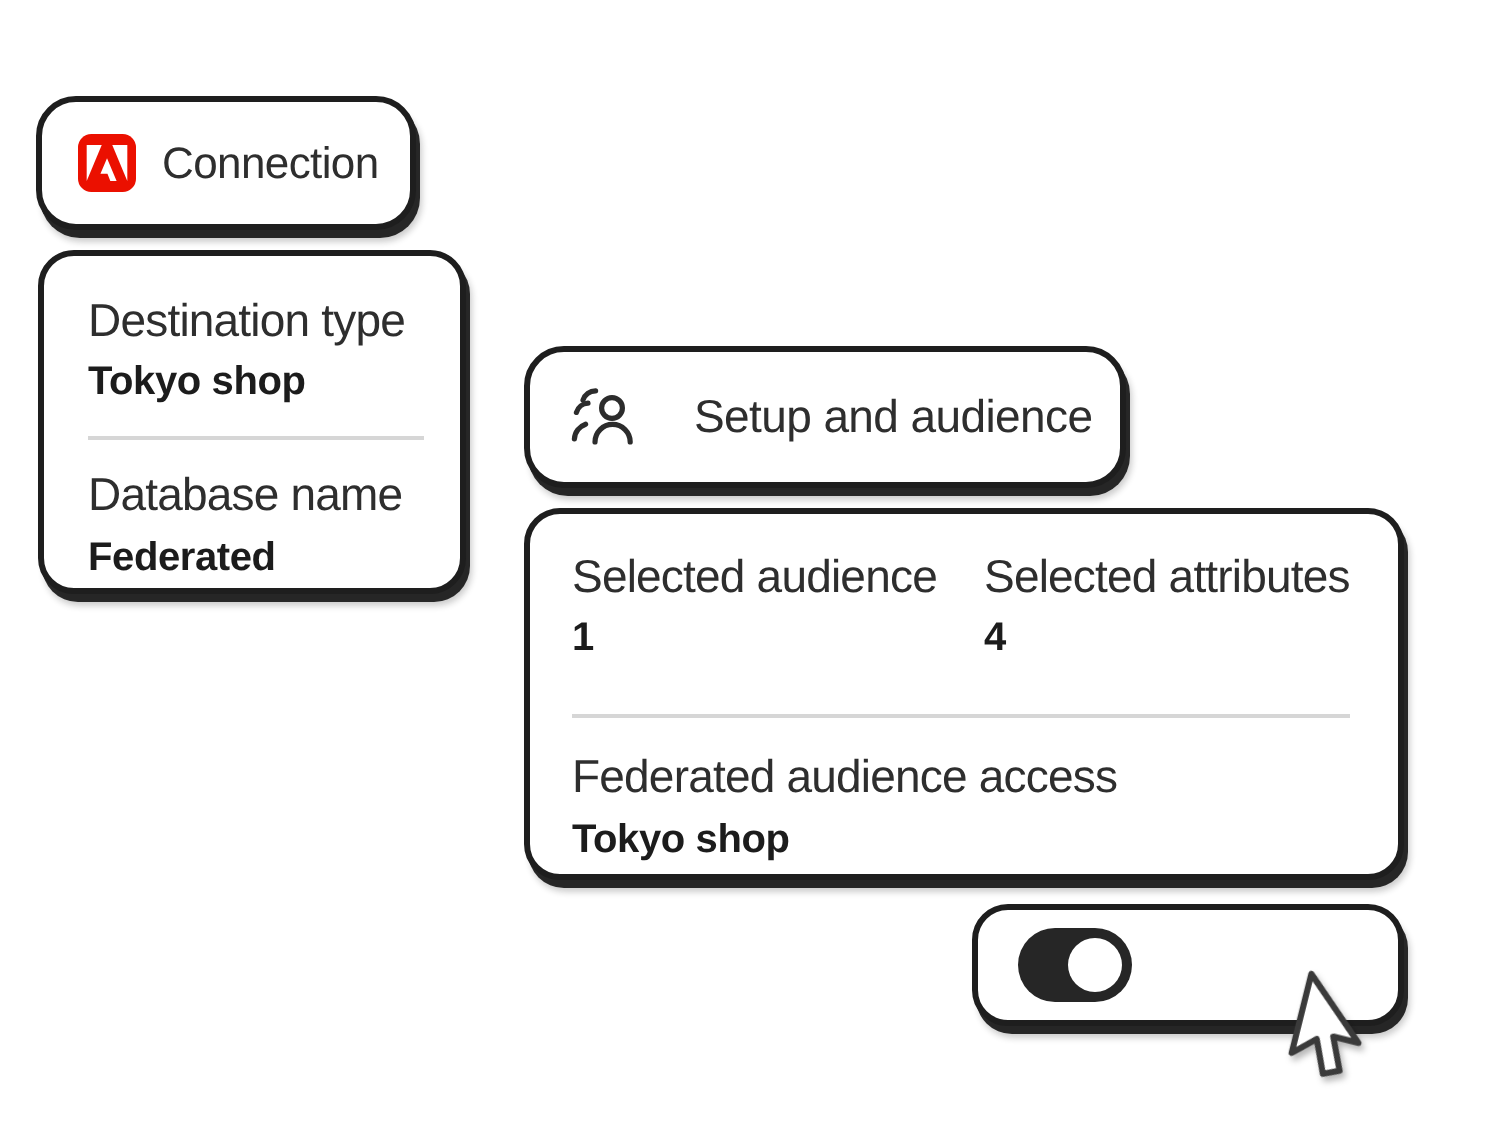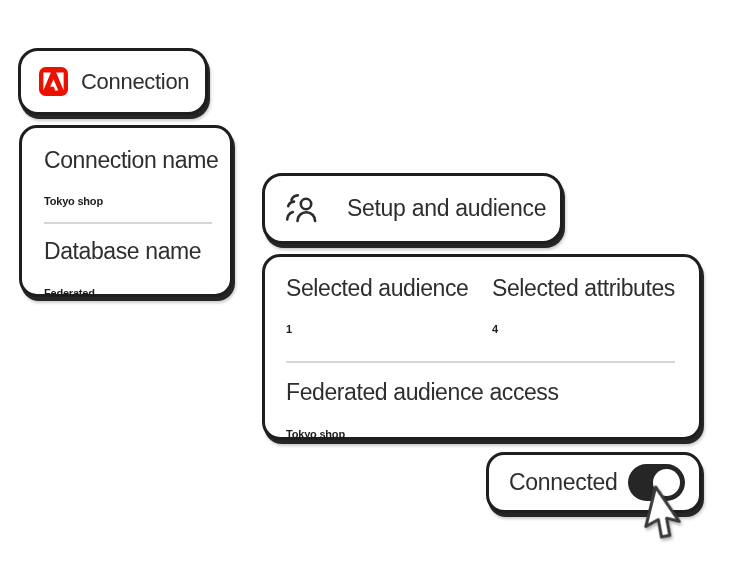--- a/index.html
+++ b/index.html
@@ -28,22 +28,22 @@
   
   #card-connection{left:18px;top:48px;width:190px;height:67px;border-radius:20px;
     padding:0 16px 0 18px;gap:13px;}
   .adobe-logo{width:29px;height:29px;display:block;flex:0 0 auto;}
   .chip-label{font-size:22px;letter-spacing:-.3px;white-space:nowrap;}
 
   
   #card-details{left:19px;top:125px;width:214px;height:172px;
     padding:19px 14px 16px 22px;}
   .field-label{font-size:23px;letter-spacing:-.4px;line-height:1.15;white-space:nowrap;}
-  .field-value{font-size:11px;font-weight:700;color:var(--text-strong);
-    margin-top:22px;letter-spacing:-.2px;}
+  .field-value{font-size:20px;font-weight:700;color:var(--text-strong);
+    margin-top:7px;letter-spacing:-.2px;}
   .divider{border:0;border-top:2px solid var(--divider);}
   #card-details .divider{margin:15px 4px 14px 0;}
 
   
   #card-setup{left:262px;top:173px;width:301px;height:71px;border-radius:20px;
     padding:0 16px 0 19px;gap:27px;}
   #card-setup .chip-label{font-size:23px;}
   .audience-icon{width:36px;height:36px;display:block;flex:0 0 auto;}
 
   
@@ -81,21 +81,21 @@
           <path d="M15.116 1.376 H24 V22.624 Z"></path>
           <path d="M13.966 22.624 L12.276 18.343 H8.122 L12.014 9.2 L17.677 22.624 Z"></path>
         </g>
       </svg>
     </span>
     <span class="chip-label">Connection</span>
   </div>
 
   <div class="card" id="card-details">
     <div class="field">
-      <div class="field-label">Connection name</div>
+      <div class="field-label">Destination type</div>
       <div class="field-value">Tokyo shop</div>
     </div>
     <hr class="divider">
     <div class="field">
       <div class="field-label">Database name</div>
       <div class="field-value">Federated</div>
     </div>
   </div>
 
   <div class="card chip" id="card-setup">
@@ -123,21 +123,20 @@
       </div>
     </div>
     <hr class="divider">
     <div class="field">
       <div class="field-label">Federated audience access</div>
       <div class="field-value">Tokyo shop</div>
     </div>
   </div>
 
   <div class="card chip" id="card-connected">
-    <span class="chip-label">Connected</span>
     <div class="toggle" role="switch" aria-checked="true">
       <div class="knob"></div>
     </div>
   </div>
 
   <svg class="cursor" viewBox="0 0 28 42" aria-hidden="true">
     <polygon points="2,1.5 2,31 9.6,23.9 14.8,35.6 20.4,33 15.2,21.6 24.6,21.6" fill="#FFFFFF" stroke="#3A3A3A" stroke-width="2.2" stroke-linejoin="round"></polygon>
   </svg>
 
 </div>

